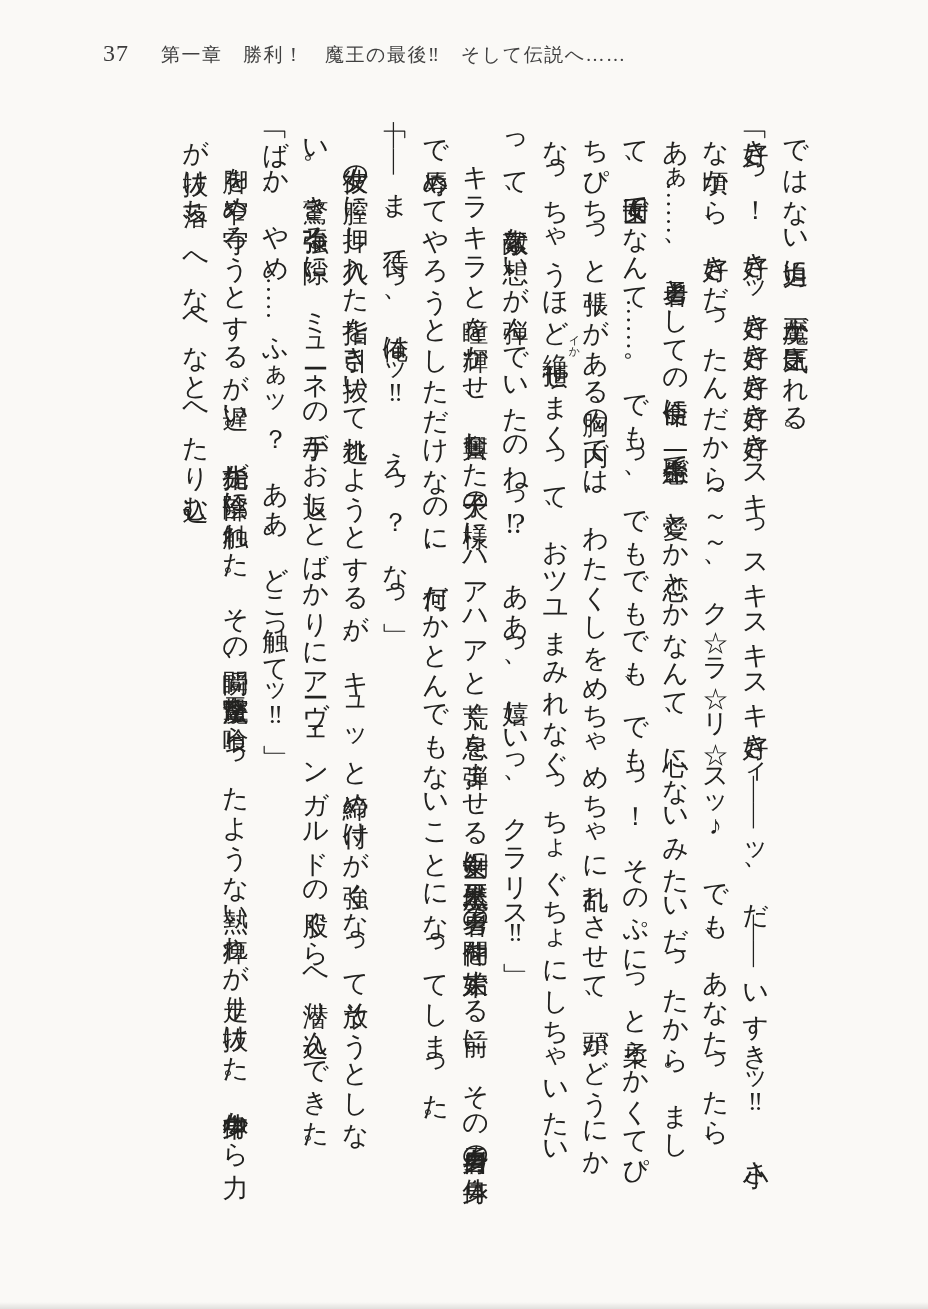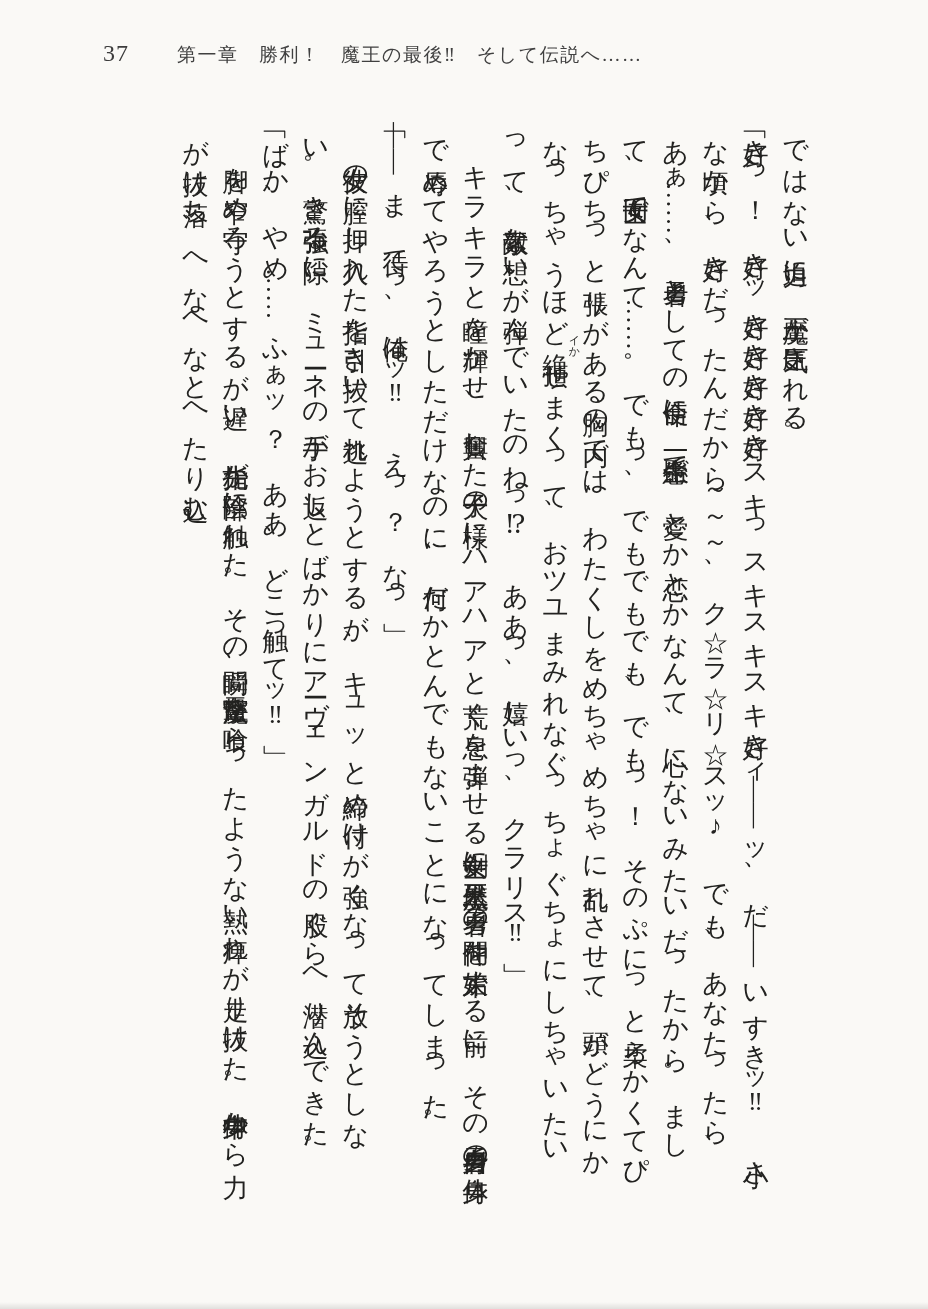--- a/index.html
+++ b/index.html
@@ -31,27 +31,27 @@
     pointer-events: none;
   }
   .running-header {
     position: absolute;
     top: 40px;
     left: 103px;
     display: flex;
     align-items: baseline;
     color: #3c3c3c;
     white-space: nowrap;
-    gap: 48px;
   }
   .page-number {
     font-size: 24px;
     letter-spacing: 1px;
   }
   .chapter-title {
+    margin-left: 32px;
     font-size: 19px;
     letter-spacing: 1.5px;
     color: #404040;
   }
   .body-text {
     position: absolute;
     top: 122px;
     right: 113px;
     width: 726px;
     height: 1052px;

